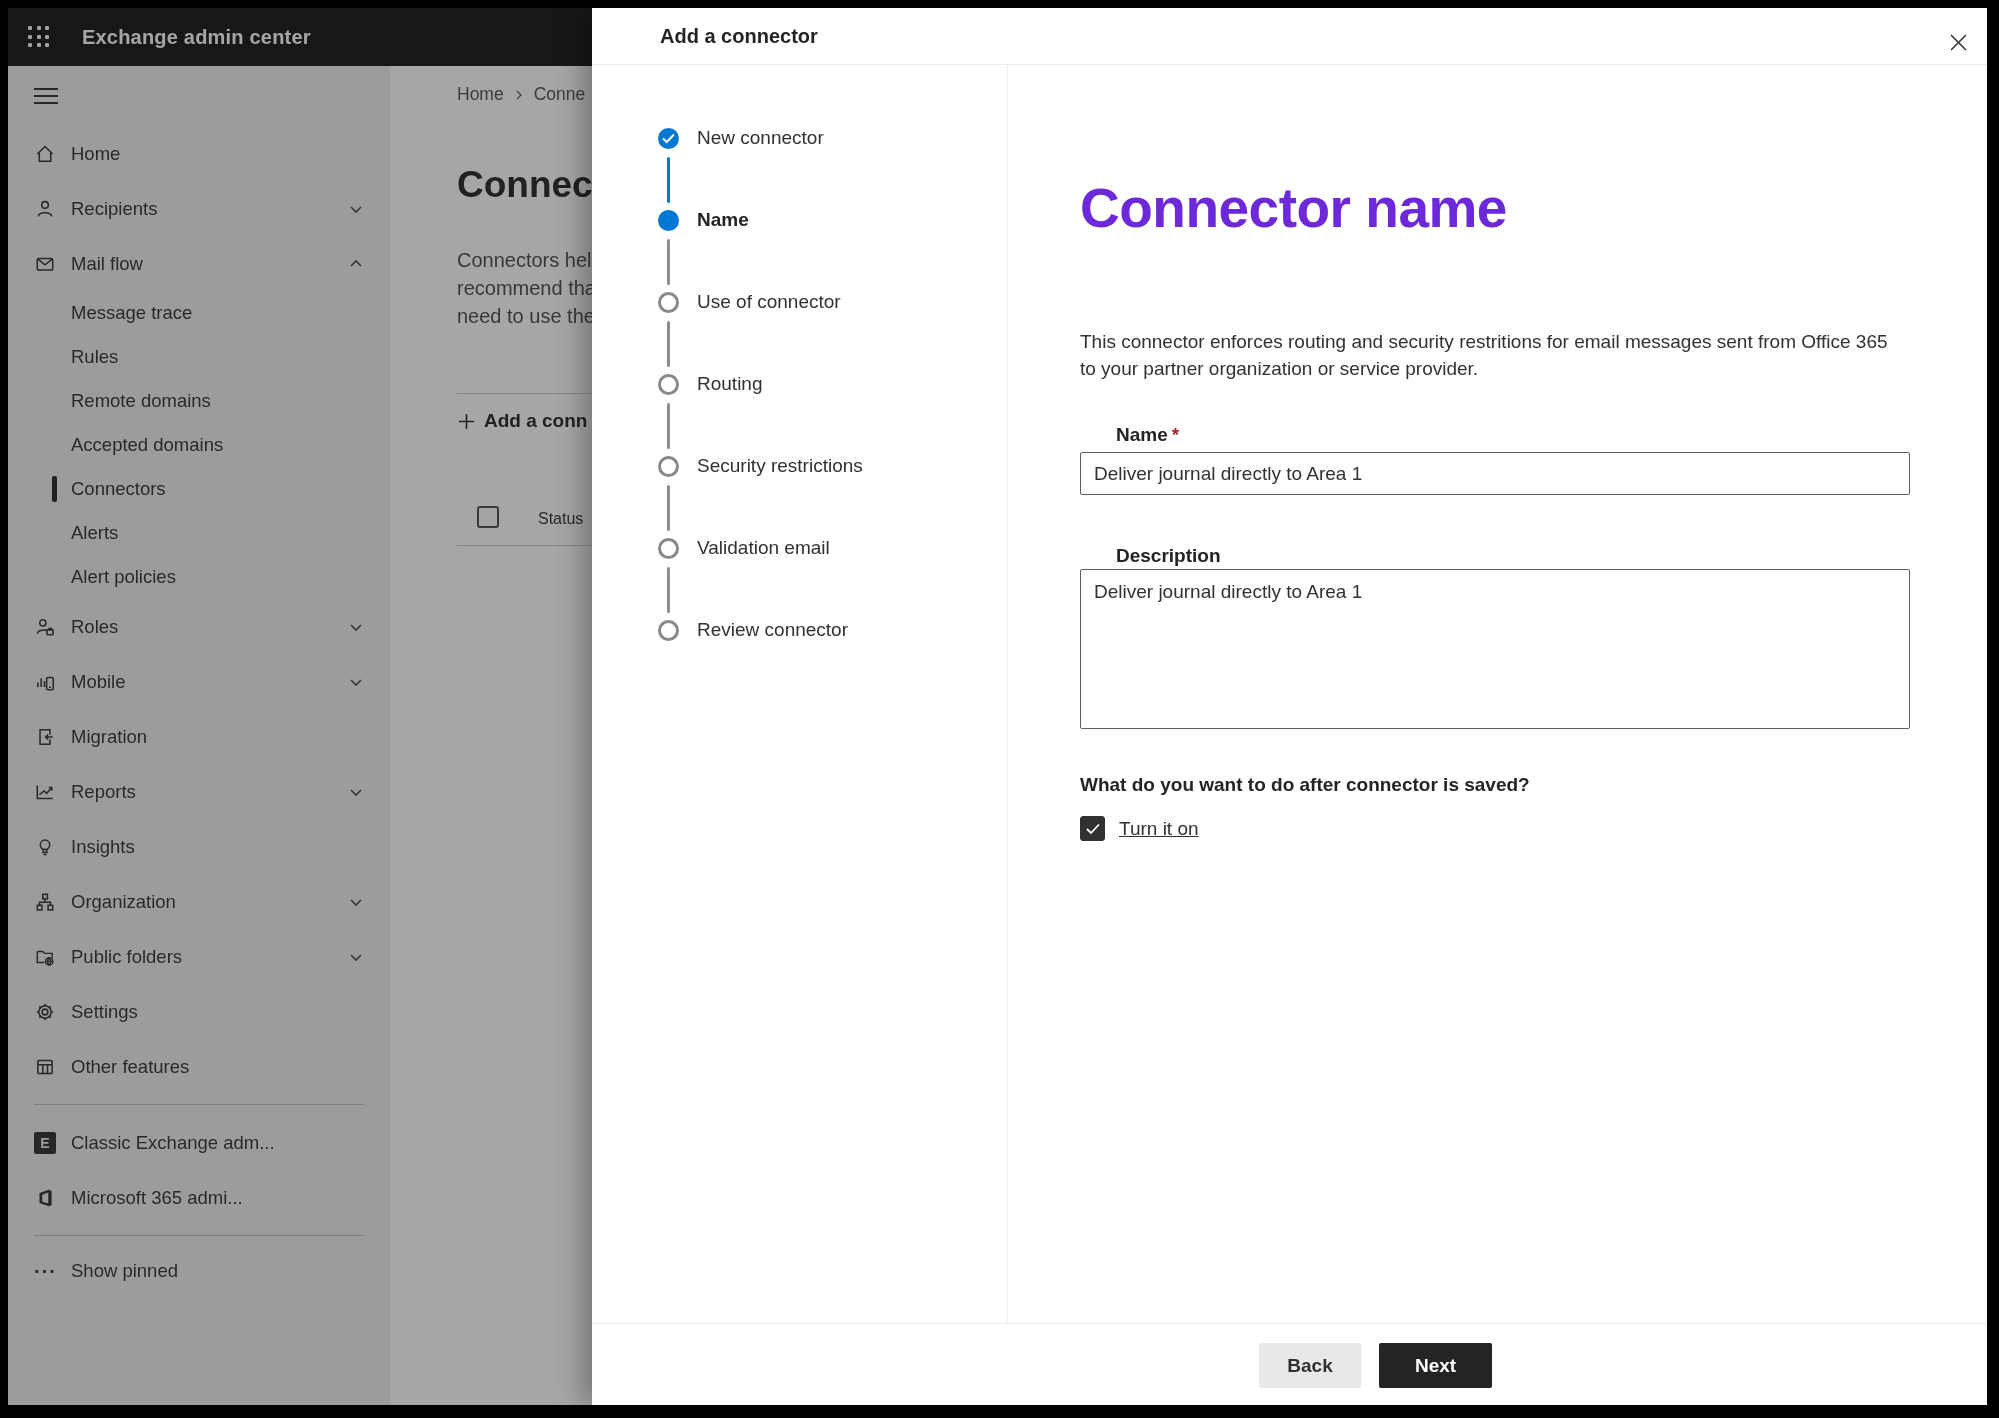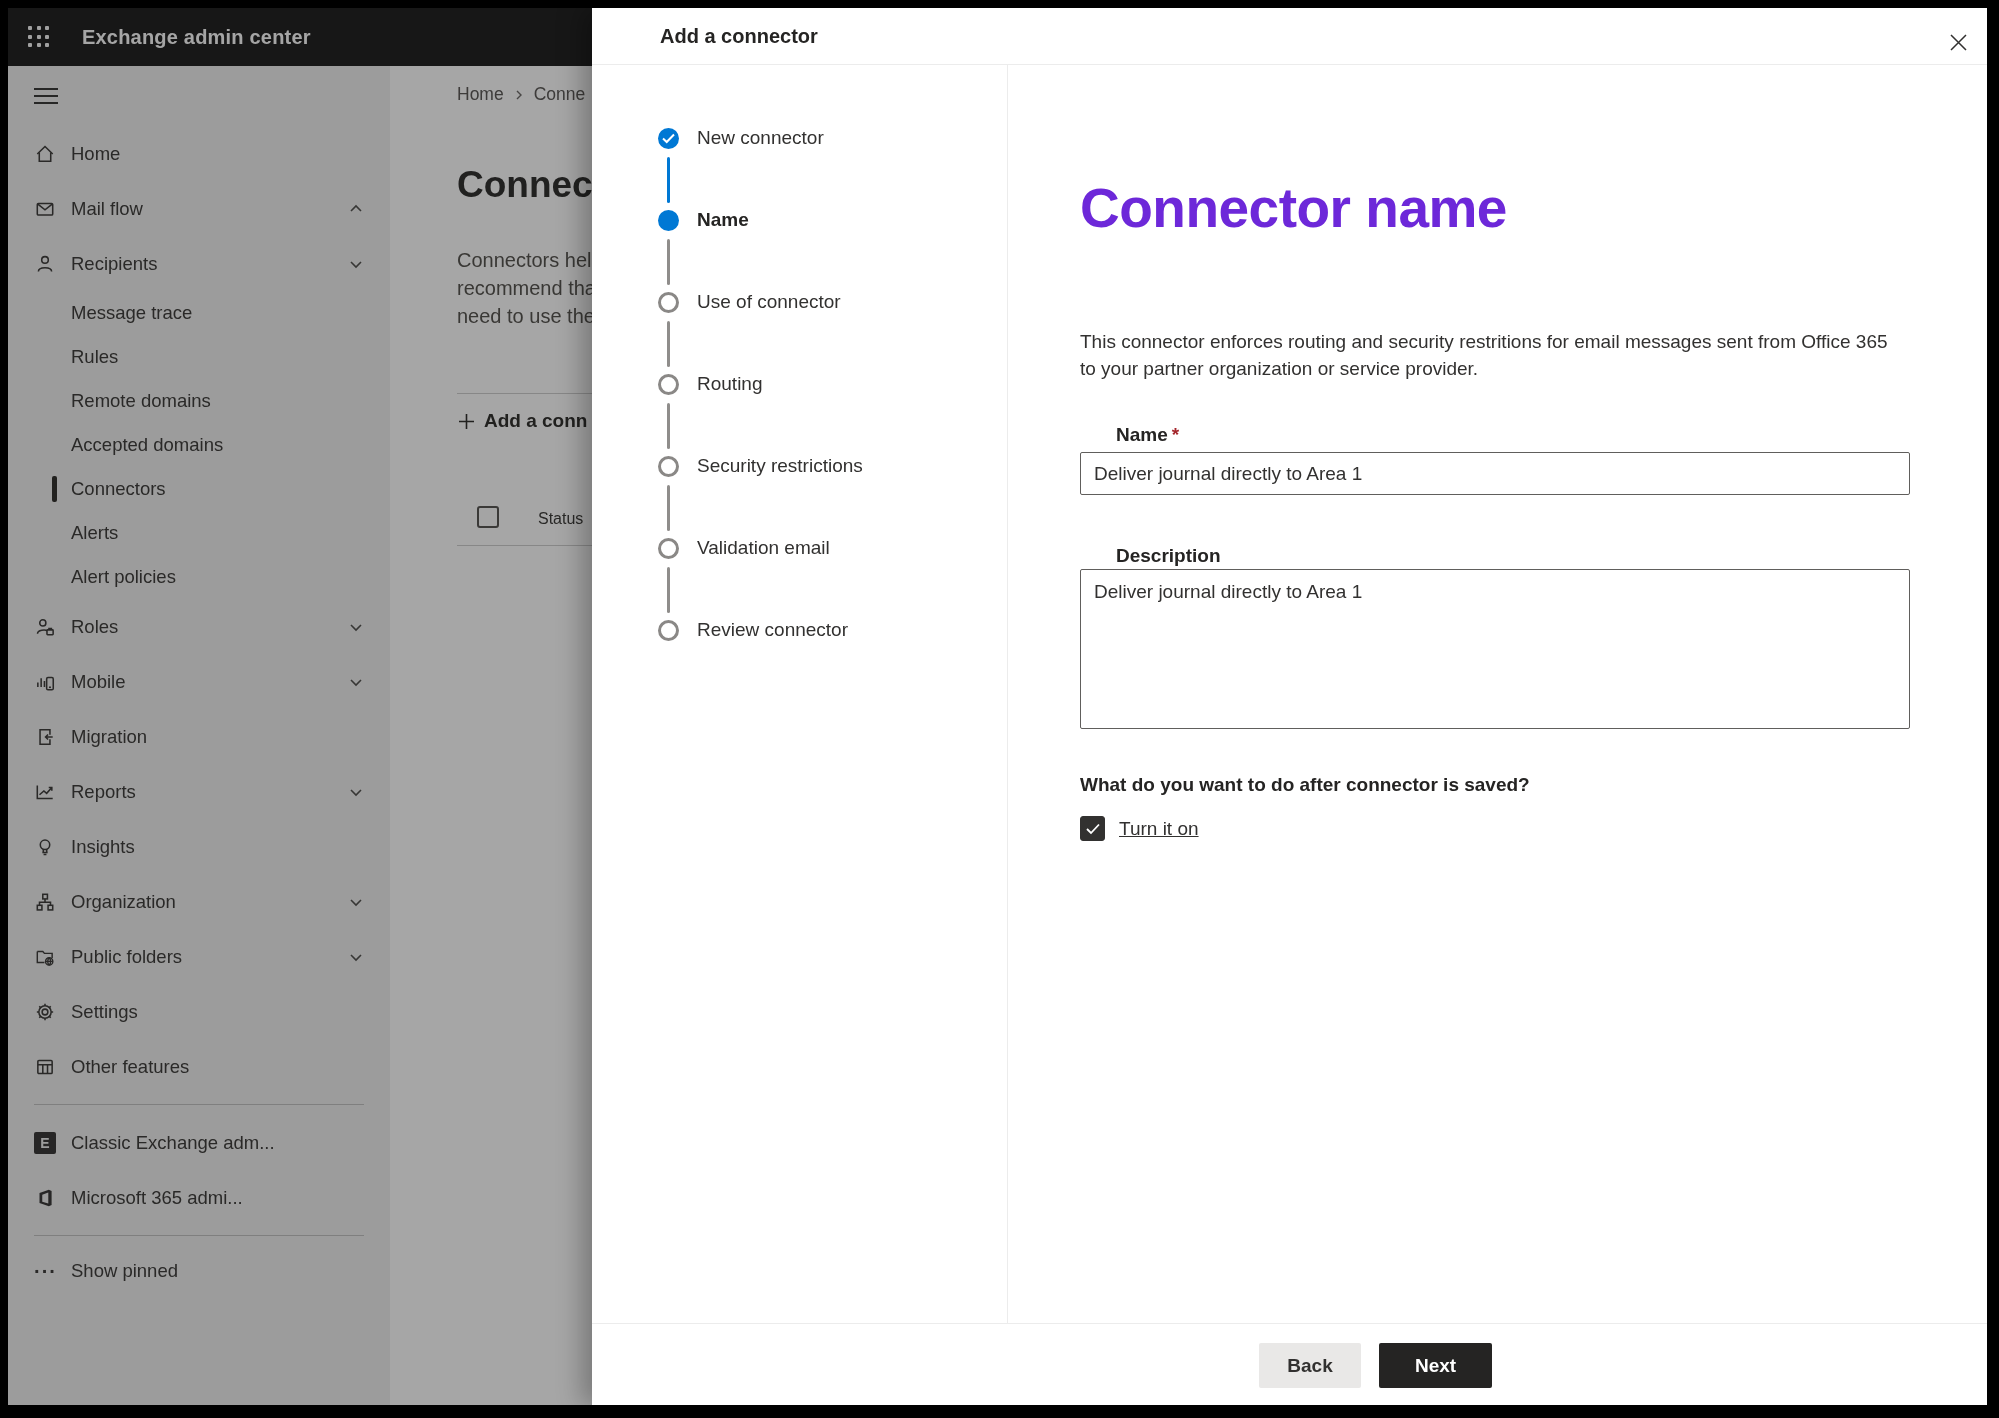--- a/index.html
+++ b/index.html
@@ -135,43 +135,43 @@
             <path d="M3 10 L10 3.2 L17 10"></path>
             <path d="M4.8 8.6 V16.6 H15.2 V8.6"></path>
           </svg>
         </span>
       <span class="nlabel">Home</span>
     </div>
 
     <div class="nav-item">
       <span class="nicon">
         <svg viewBox="0 0 20 20" fill="none" stroke="currentColor" stroke-width="1.4">
+            <circle cx="10" cy="6.3" r="3"></circle>
+            <path d="M4 16.8 C4 12.2 16 12.2 16 16.8"></path>
+          </svg>
+        </span>
+      <span class="nlabel">Recipients</span>
+      <span class="chev">
+        <svg viewBox="0 0 16 16" fill="none" stroke="currentColor" stroke-width="1.6">
+            <path d="M3 6 L8 11 L13 6"></path>
+          </svg>
+        </span>
+    </div>
+
+    <div class="nav-item">
+      <span class="nicon">
+        <svg viewBox="0 0 20 20" fill="none" stroke="currentColor" stroke-width="1.4">
             <rect x="3" y="5" width="14" height="10.5" rx="1"></rect>
             <path d="M3.5 5.6 L10 10.8 L16.5 5.6"></path>
           </svg>
         </span>
       <span class="nlabel">Mail flow</span>
       <span class="chev">
         <svg viewBox="0 0 16 16" fill="none" stroke="currentColor" stroke-width="1.6">
             <path d="M3 10 L8 5 L13 10"></path>
-          </svg>
-        </span>
-    </div>
-
-    <div class="nav-item">
-      <span class="nicon">
-        <svg viewBox="0 0 20 20" fill="none" stroke="currentColor" stroke-width="1.4">
-            <circle cx="10" cy="6.3" r="3"></circle>
-            <path d="M4 16.8 C4 12.2 16 12.2 16 16.8"></path>
-          </svg>
-        </span>
-      <span class="nlabel">Recipients</span>
-      <span class="chev">
-        <svg viewBox="0 0 16 16" fill="none" stroke="currentColor" stroke-width="1.6">
-            <path d="M3 6 L8 11 L13 6"></path>
           </svg>
         </span>
     </div>
 
     <div class="nav-item sub">
       <span class="nlabel">Message trace</span>
       </div>
     <div class="nav-item sub">
       <span class="nlabel">Rules</span>
       </div>

